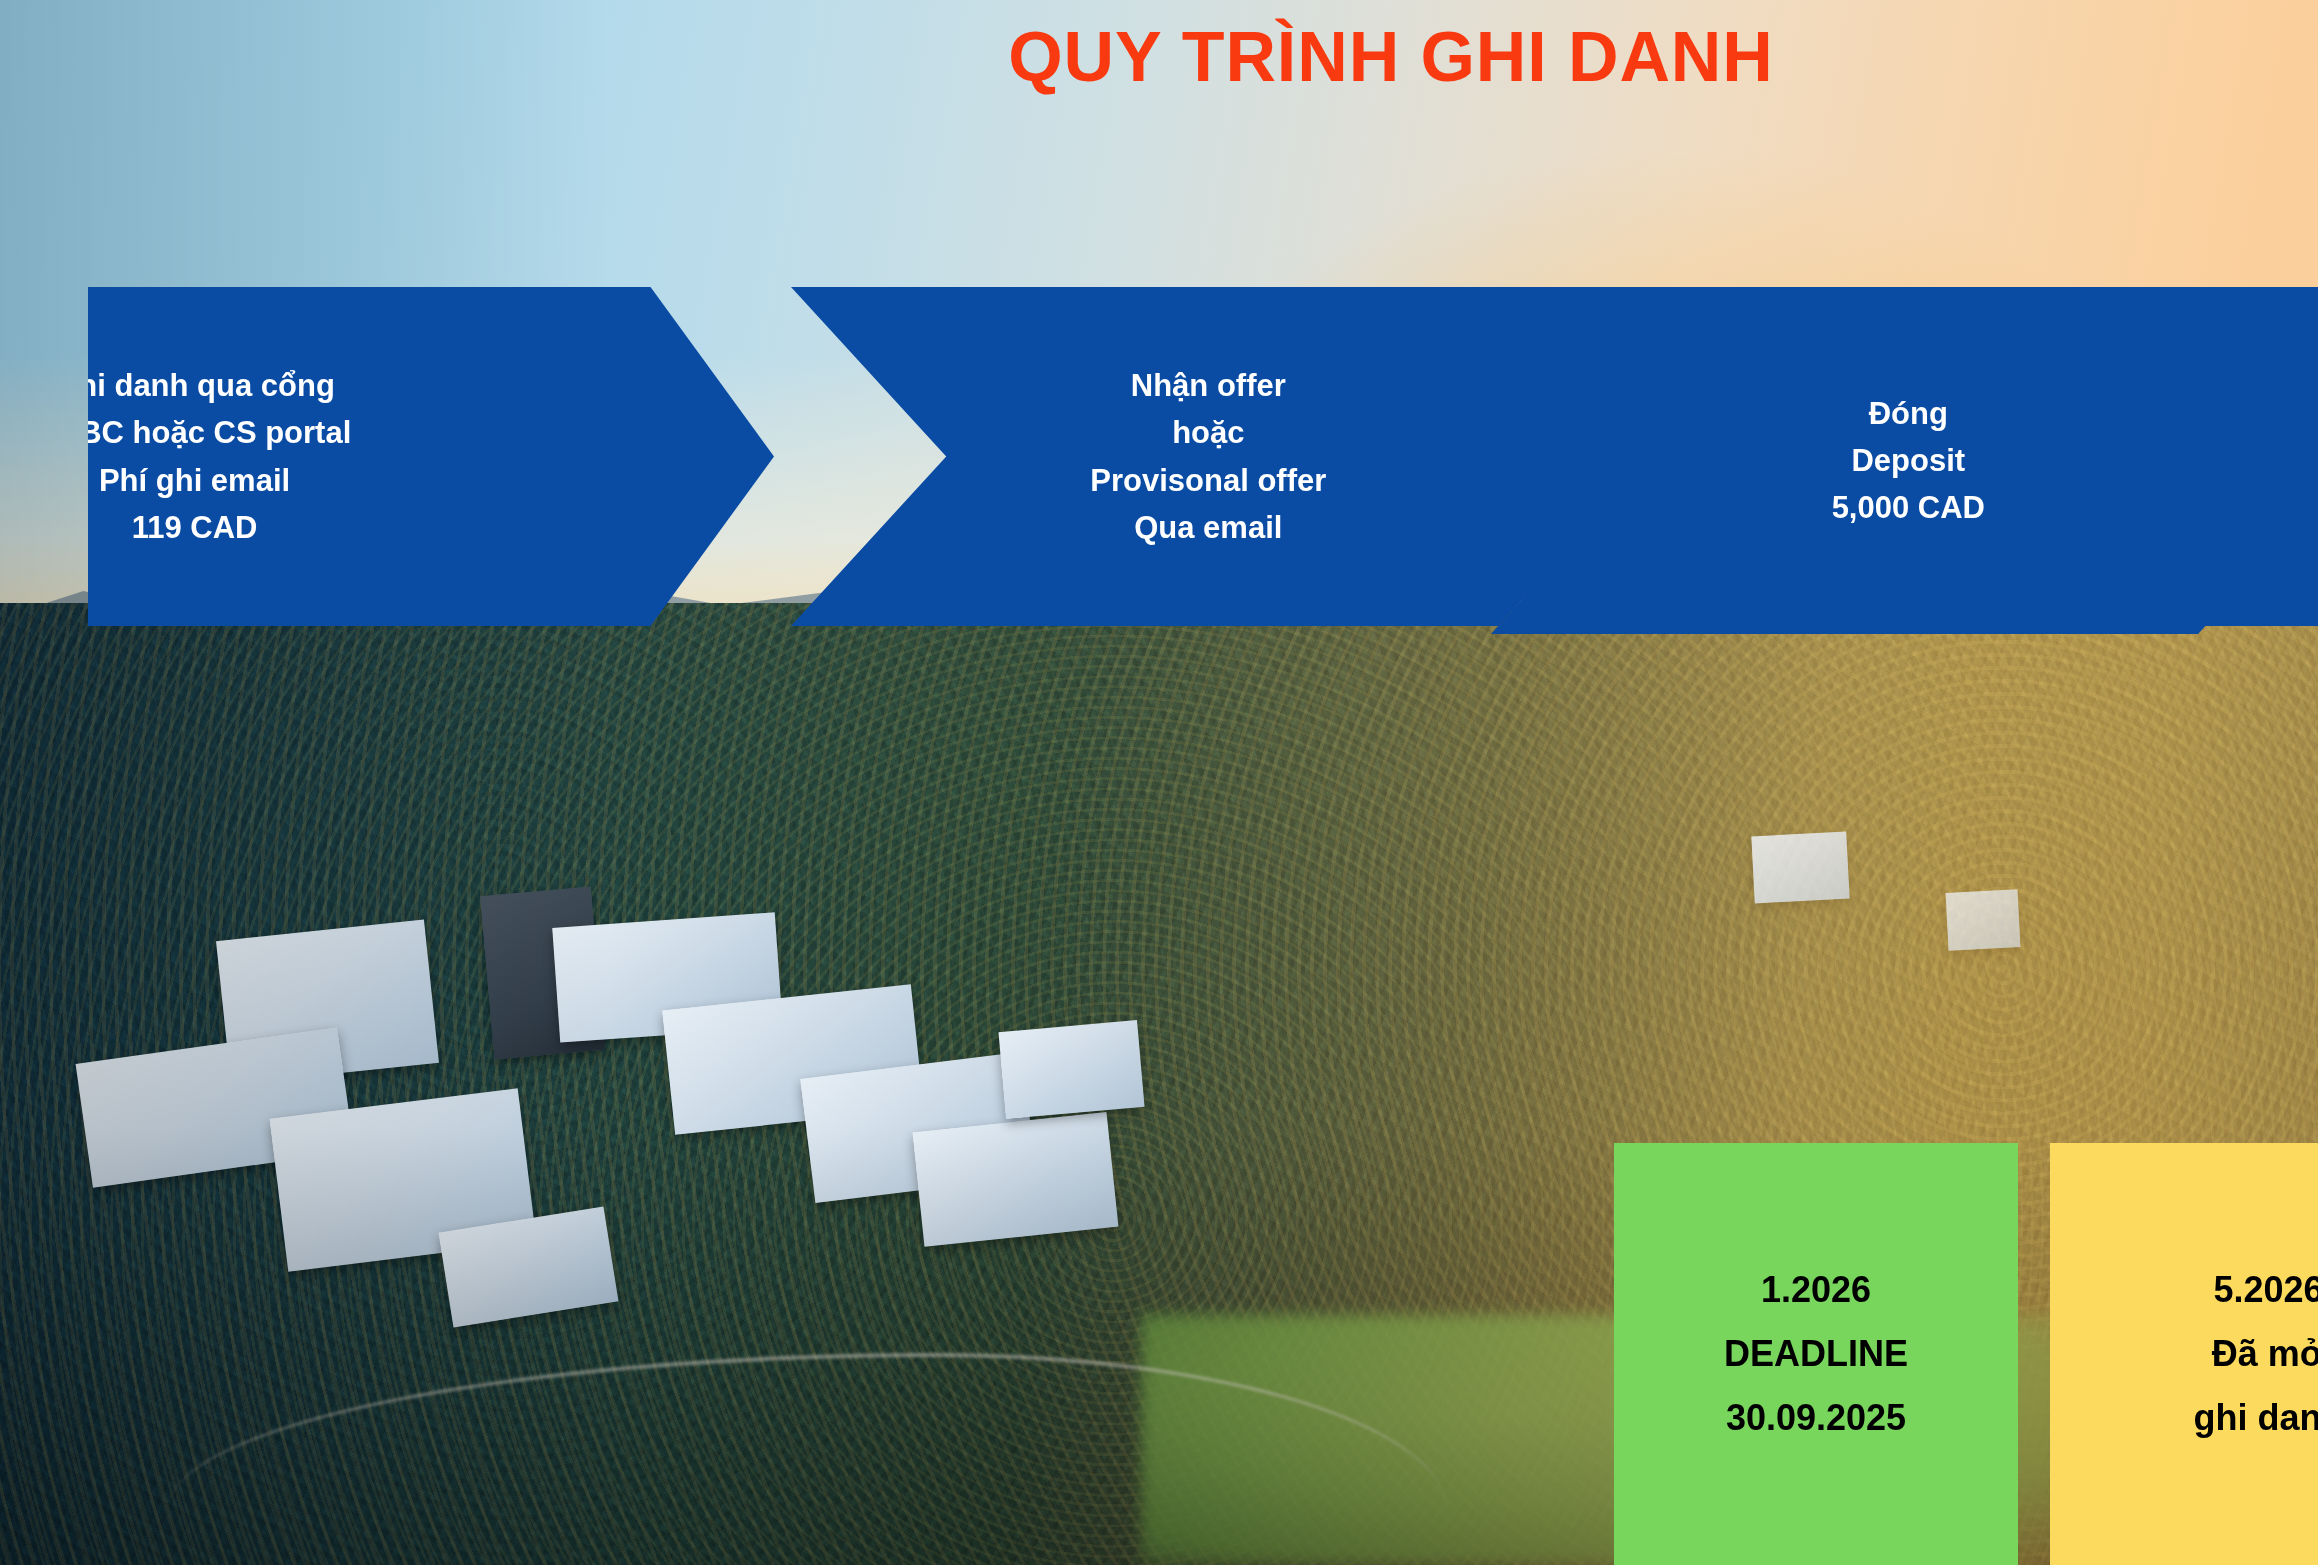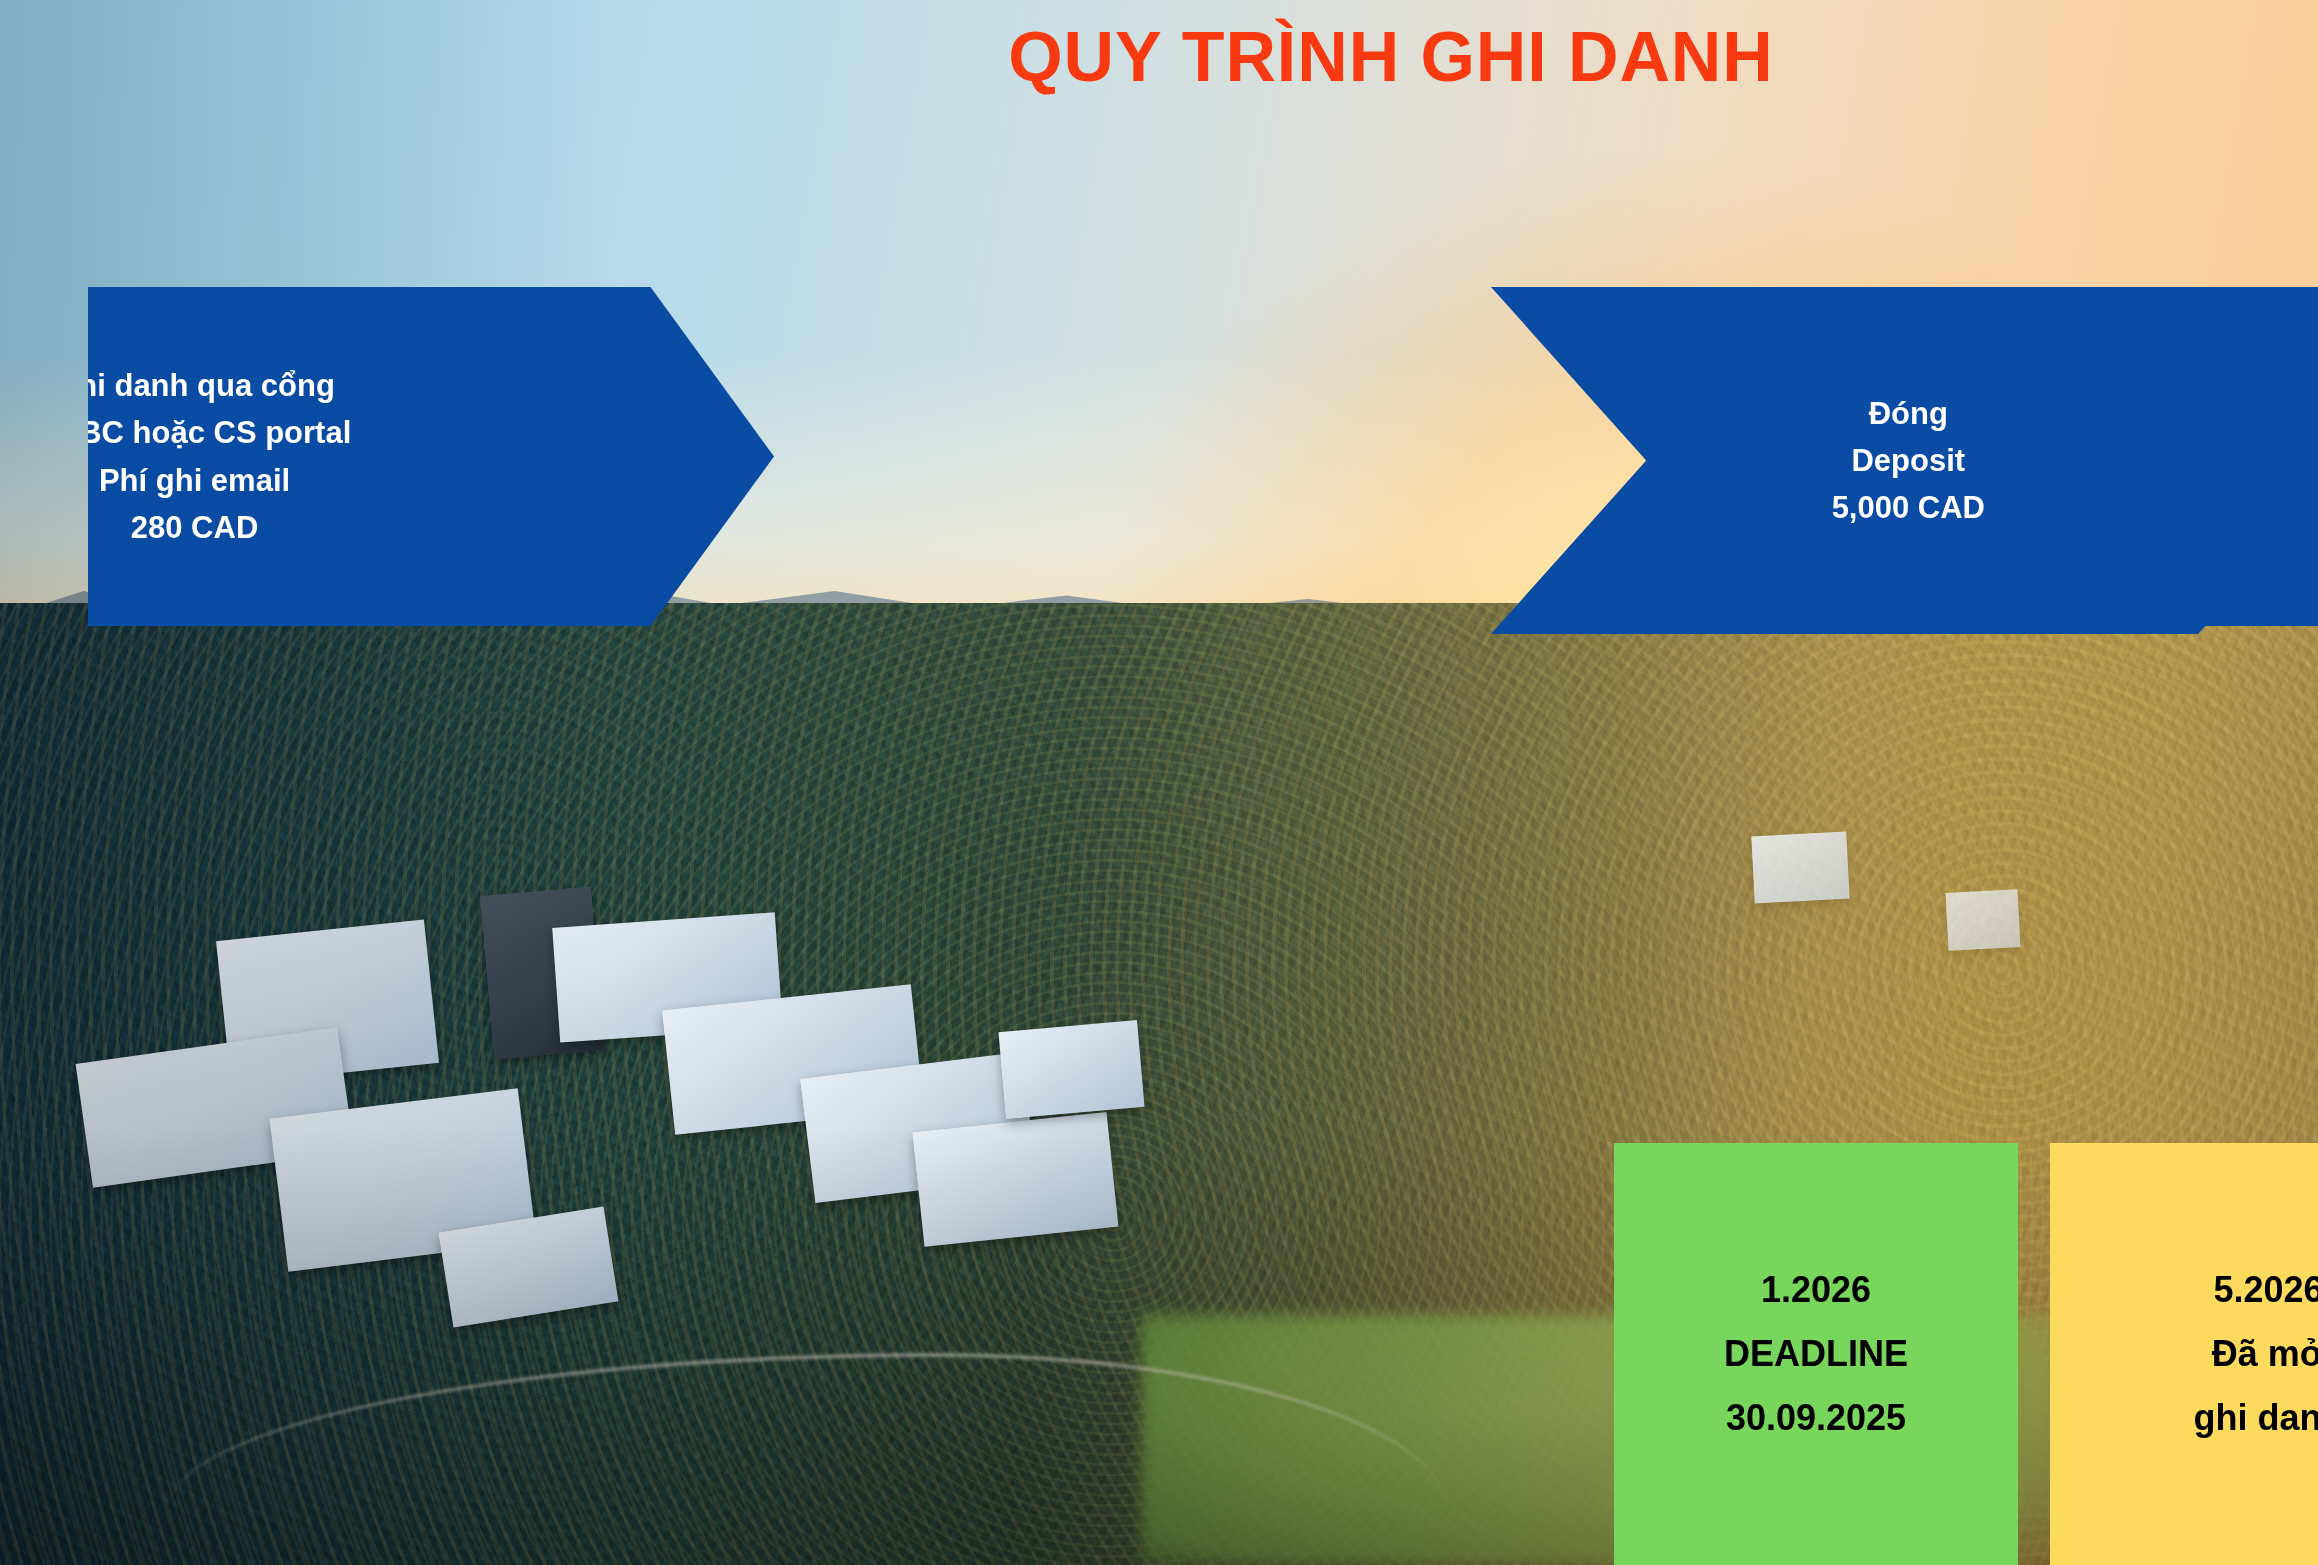--- a/index.html
+++ b/index.html
@@ -282,23 +282,29 @@
 
     <div class="vignette"></div>
   </div>
 
   <div class="title">QUY TRÌNH GHI DANH</div>
 
   <div class="arrow first" id="a1">
     <span class="ln">Ghi danh qua cổng</span>
     <span class="ln">EPBC hoặc CS portal</span>
     <span class="ln">Phí ghi email</span>
-    <span class="ln">280 CAD</span>
-  </div>
-
+    <span class="ln">119 CAD</span>
+  </div>
+
+  <div class="arrow chev" id="a2">
+    <span class="ln">Nhận offer</span>
+    <span class="ln">hoặc</span>
+    <span class="ln">Provisonal offer</span>
+    <span class="ln">Qua email</span>
+  </div>
 
   <div class="arrow chev" id="a3">
     <span class="ln">Đóng</span>
     <span class="ln">Deposit</span>
     <span class="ln">5,000 CAD</span>
   </div>
 
   <div class="arrow chev" id="a4">
     
     

